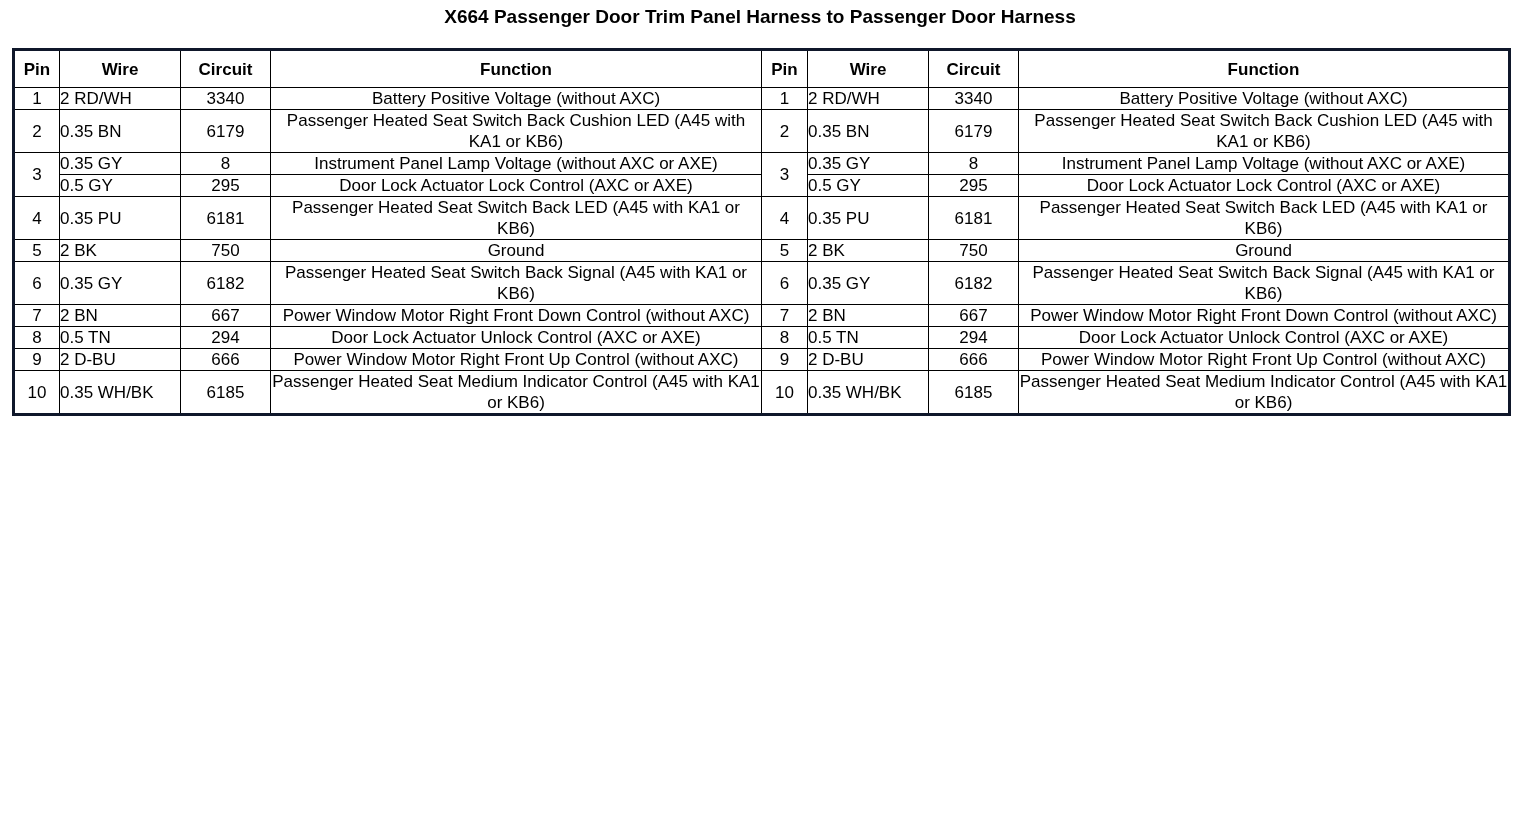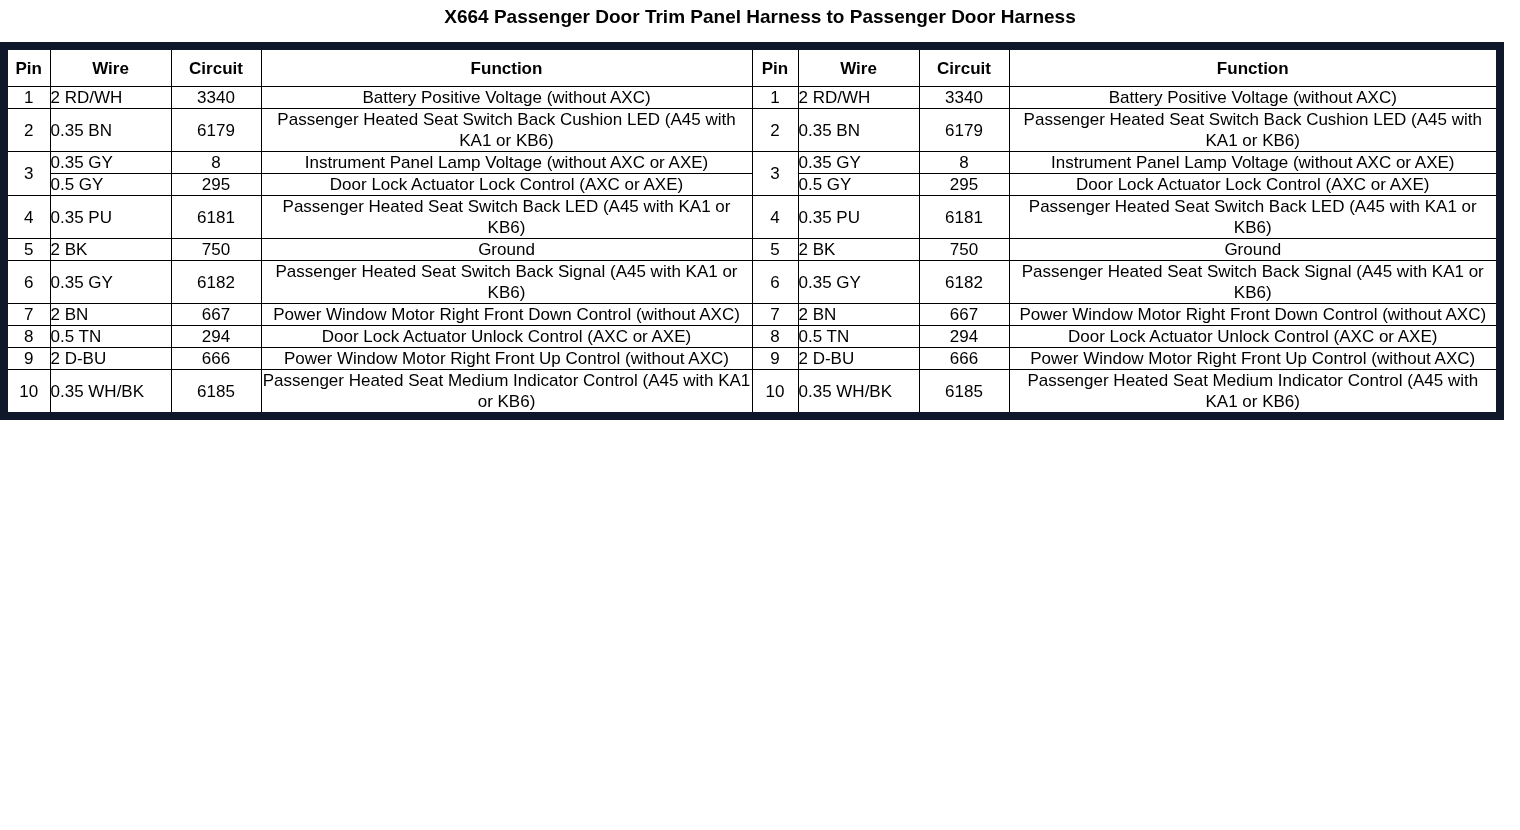--- a/index.html
+++ b/index.html
@@ -19,29 +19,29 @@
     height: 830px;
     position: relative;
     box-sizing: border-box;
   }
   .doc-title {
     text-align: center;
     font-size: 19px;
     font-weight: bold;
     line-height: 22px;
     padding-top: 6px;
-    padding-bottom: 14px;
+    padding-bottom: 20px;
     letter-spacing: 0px;
   }
   table.pinout {
     border-collapse: collapse;
     table-layout: fixed;
     width: 1496px;
-    margin: 0 0;
-    border: 8px solid #0f172a;
+    margin: 0 12px;
+    border: 3px solid #0f172a;
   }
   table.pinout td, table.pinout th {
     border: 1.5px solid #000;
     padding: 0;
     vertical-align: middle;
     font-size: 17px;
     line-height: 21px;
   }
   thead th {
     text-align: center;

